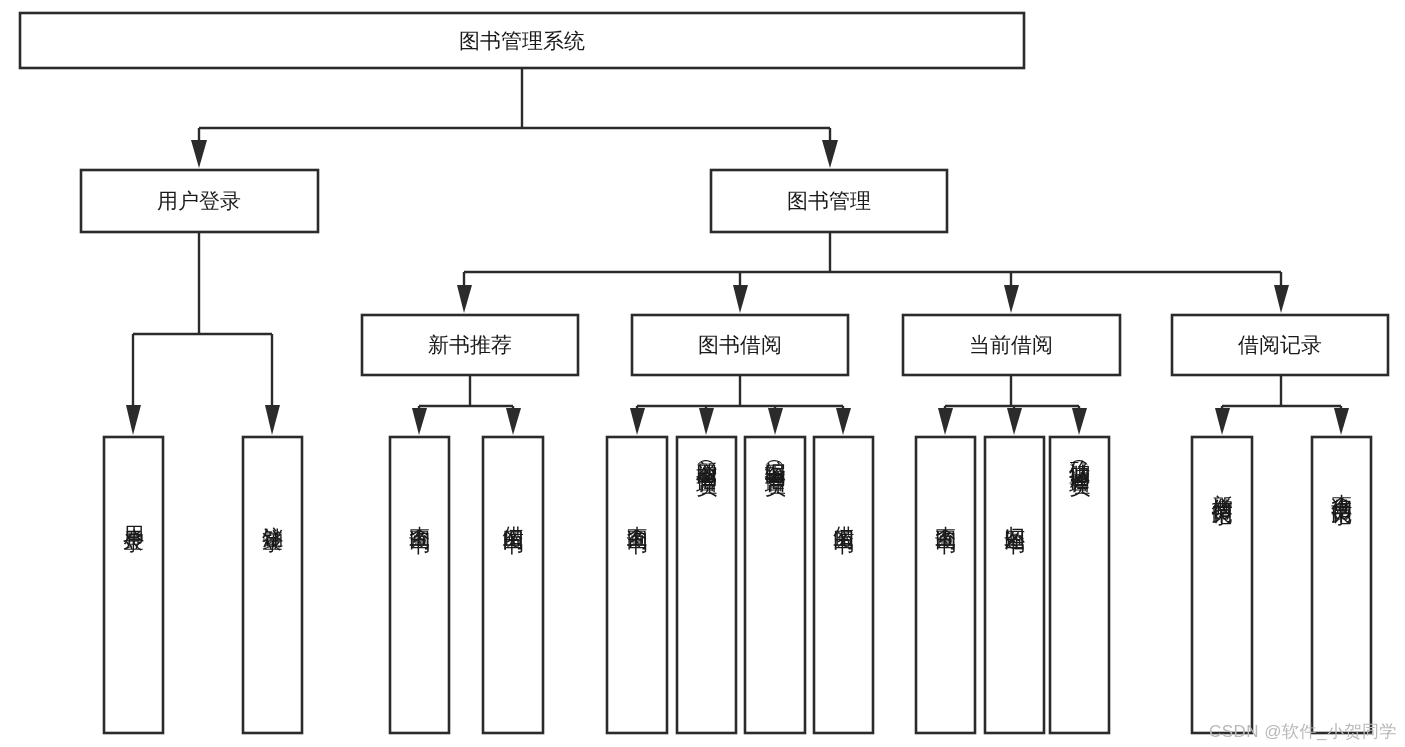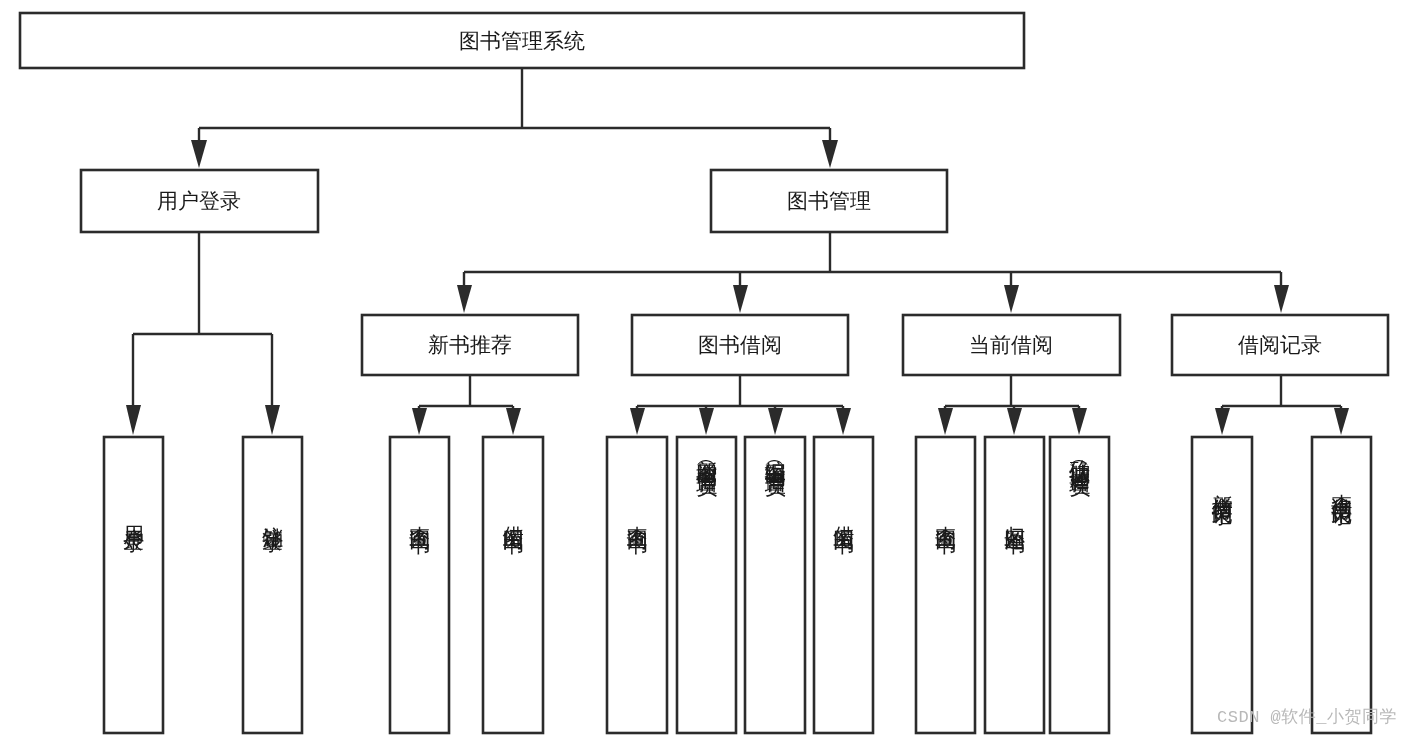--- a/index.html
+++ b/index.html
@@ -61,22 +61,22 @@
     font-family: "Liberation Sans", "DejaVu Sans", sans-serif;
     font-size: 21px;
     line-height: 1.08;
     letter-spacing: 2.5px;
     color: #1a1a1a;
     white-space: nowrap;
   }
   .watermark {
     position: absolute;
     right: 8px;
-    bottom: 19px;
-    font-family: Liberation Mono, monospace;
+    bottom: 4px;
+    font-family: Liberation Sans, sans-serif;
     font-size: 17px;
     color: #b8b8b8;
     letter-spacing: 0.5px;
     user-select: none;
     pointer-events: none;
   }
 </style>
 </head>
 <body>
 

